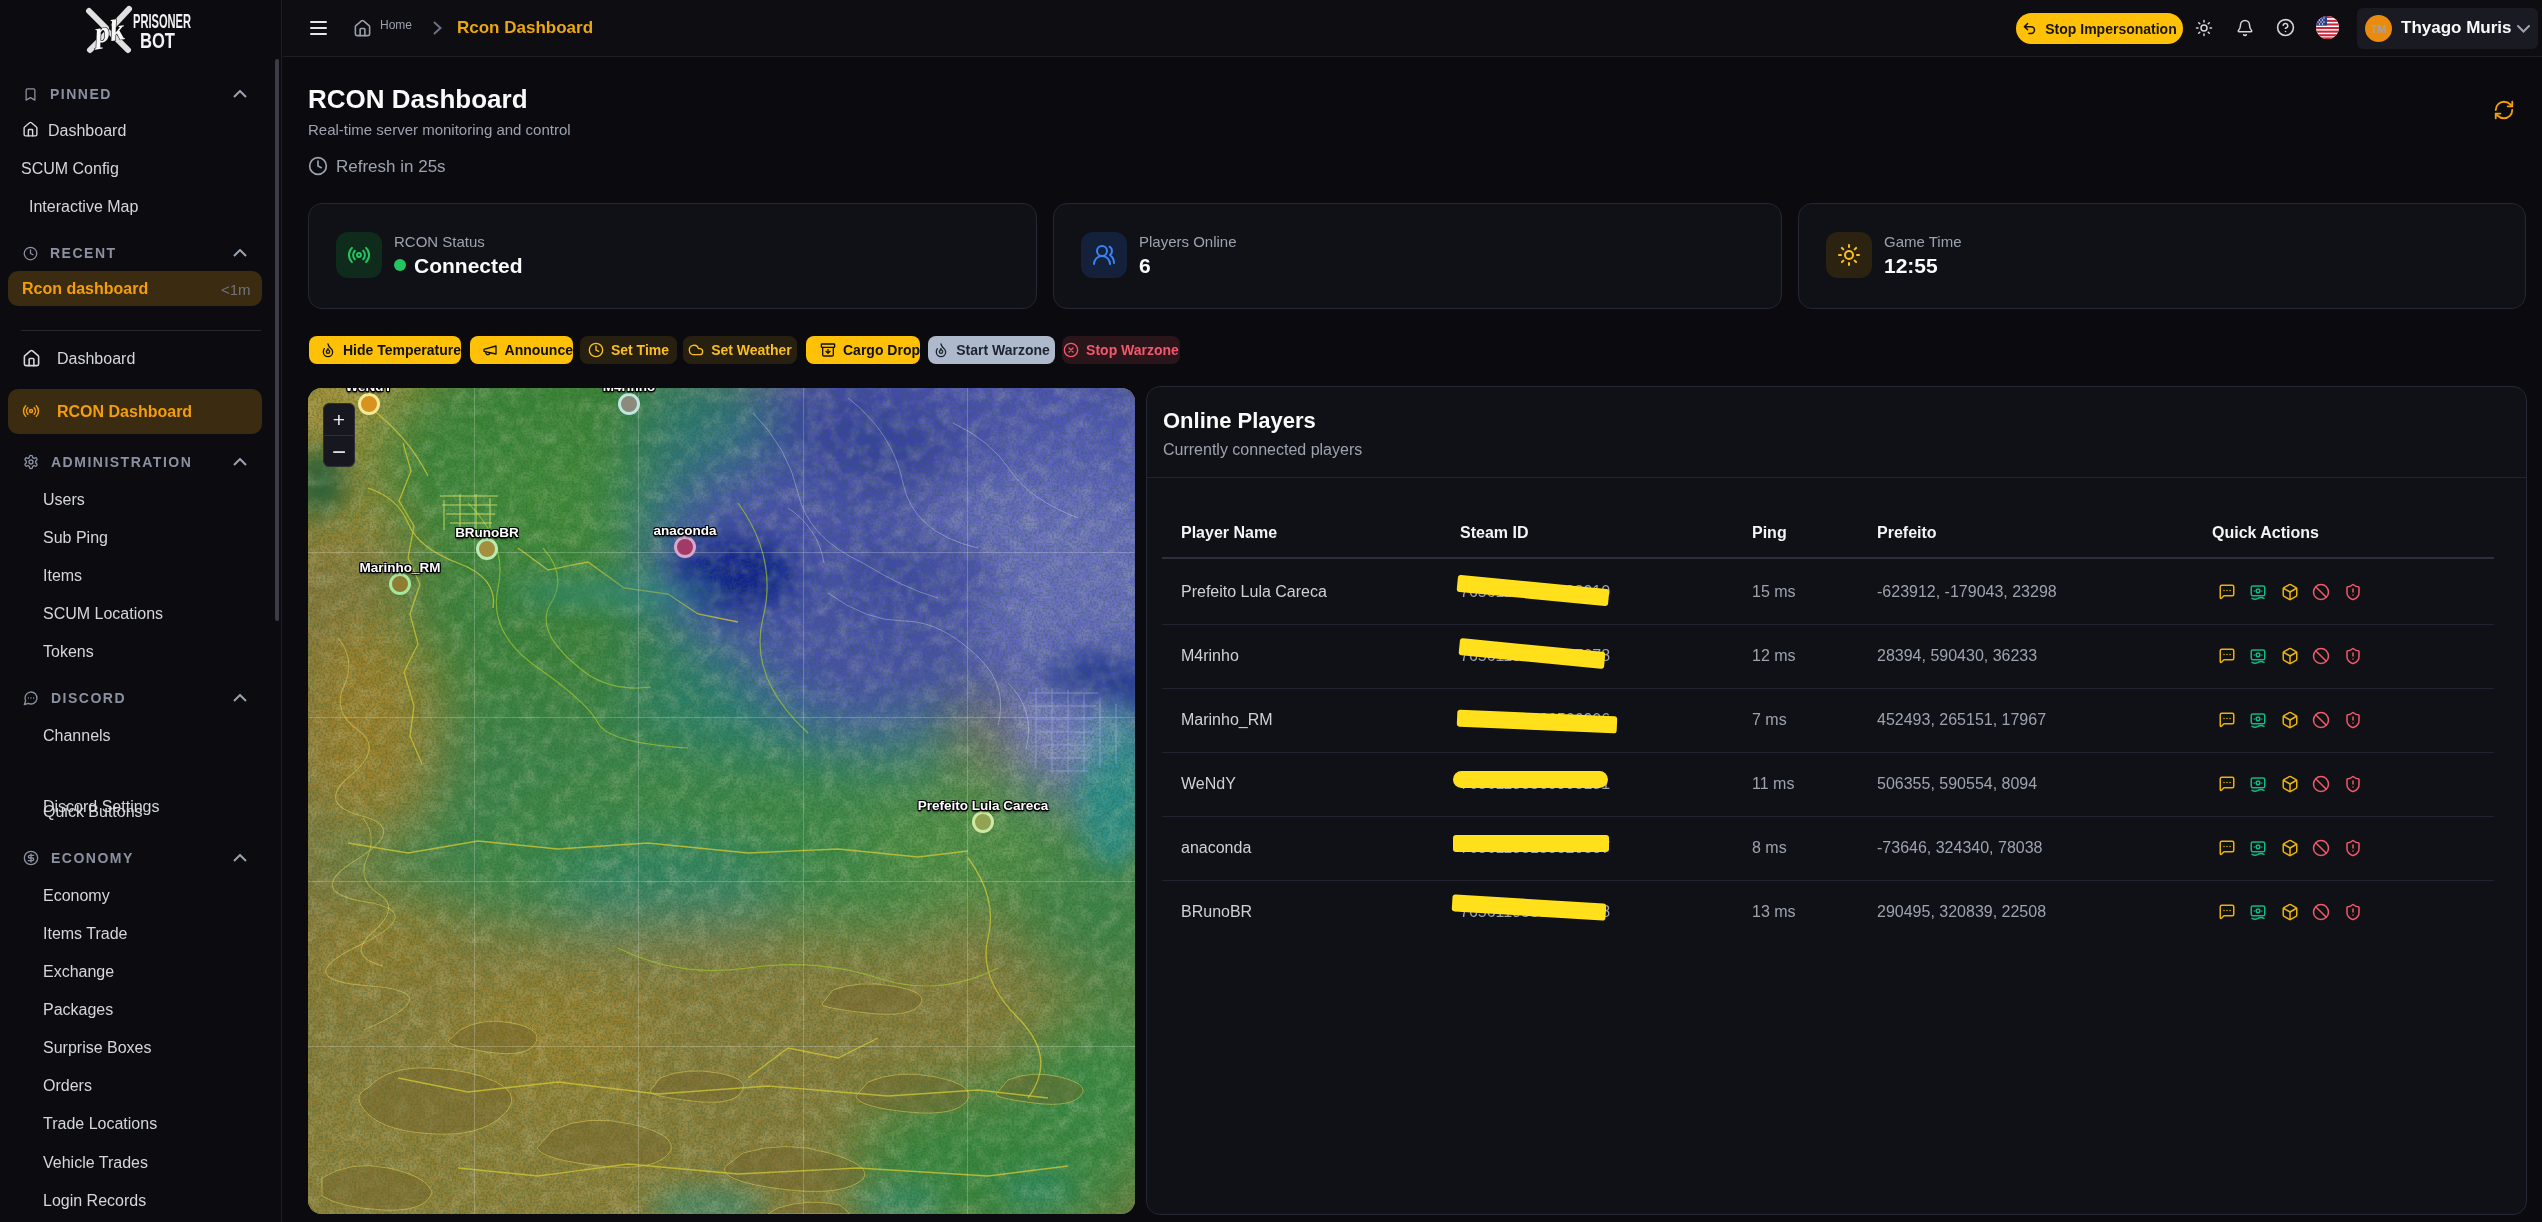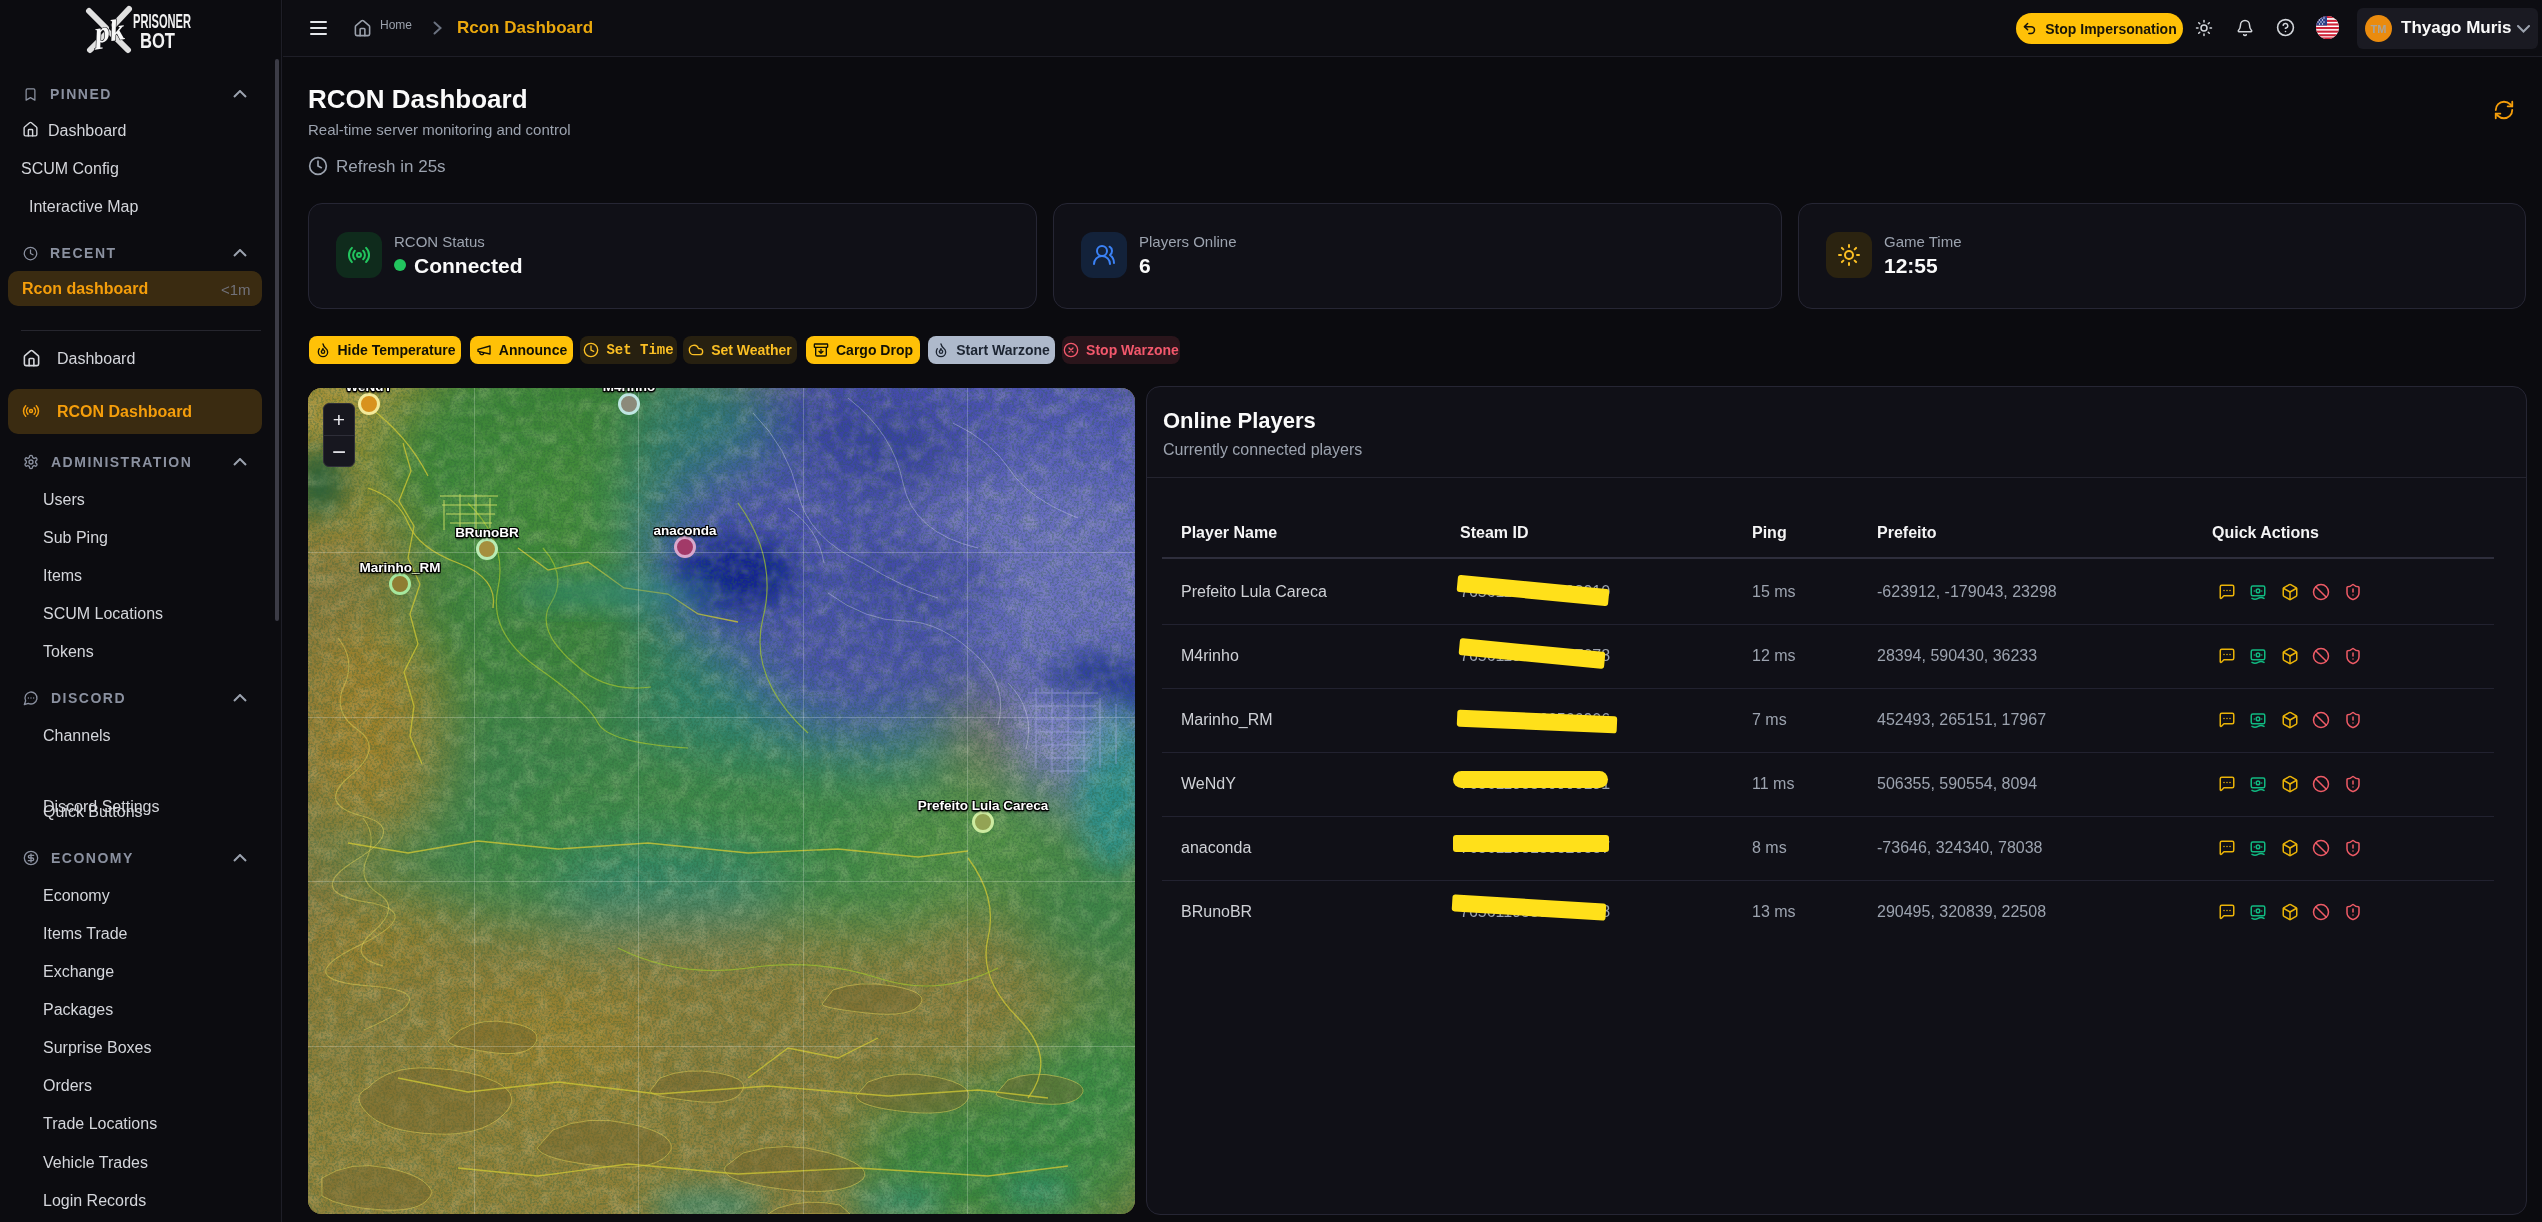--- a/index.html
+++ b/index.html
@@ -16,21 +16,21 @@
   .chev { position:absolute; left:233px; width:14px; height:8px; }
   .active-pill { position:absolute; left:8px; width:254px; background:#3a2b11; border-radius:10px; }
   
   #topbar { position:absolute; left:283px; top:0; width:2259px; height:57px; background:#0d0d12; border-bottom:1px solid #1e1e27; }
   
   .card { position:absolute; background:#101017; border:1px solid #262634; border-radius:14px; }
   .statlabel { font-size:15px; color:#9ca3af; }
   .statvalue { font-size:21px; font-weight:700; color:#fafafa; }
   .btn { position:absolute; top:336px; height:28px; border-radius:8px; display:flex; align-items:center; justify-content:center; font-size:14px; font-weight:700; gap:7px; }
   .btn svg { flex:0 0 auto; }
-  .byellow { background:#ffc107; color:#111106; }
+  .byellow { background:#ffc107; color:#111106;justify-content:flex-end; }
   .bghost { background:#272010; color:#fbbf24; }
   .th { position:absolute; font-size:16px; font-weight:700; color:#f4f4f5; }
   .td { position:absolute; font-size:16px; color:#9ca3af; }
   .tname { color:#cfd1d6; }
   .rowsep { position:absolute; left:1162px; width:1332px; height:1px; background:#222230; }
   .scribble { position:absolute; background:#ffe01a; height:17px; border-radius:3px; }
   .qa { position:absolute; width:18px; height:18px; }
   .mlabel { position:absolute; transform:translateX(-50%); color:#fff; font-size:13.5px; font-weight:700; white-space:nowrap; text-shadow:-1px -1px 0 #000,1px -1px 0 #000,-1px 1px 0 #000,1px 1px 0 #000, 0 2px 2px #000; }
 </style>
 </head>
@@ -276,21 +276,21 @@
         <path d="M12 3q1 4 4 6.5t3 5.5a7 7 0 1 1-14 0q0-3 1.5-5"></path>
         <path d="M9.5 14.5A2.5 2.5 0 0 0 12 17a2.5 2.5 0 0 0 2.5-2.5q0-1.5-1.5-2.5t-1-2z"></path>
       </svg>
     Hide Temperature</div>
   <div class="btn byellow" style="left:470px; width:103px;">
     <svg width="16" height="16" viewBox="0 0 24 24" fill="none" stroke="#111106" stroke-width="2" stroke-linecap="round" stroke-linejoin="round">
         <path d="m3 11 18-5v12L3 14v-3z"></path>
         <path d="M11.6 16.8a3 3 0 1 1-5.8-1.6"></path>
       </svg>
     Announce</div>
-  <div class="btn bghost" style="left:580px; width:97px;font-family:Liberation Mono, monospace;">
+  <div class="btn bghost" style="left:580px; width:97px;">
     <svg width="16" height="16" viewBox="0 0 24 24" fill="none" stroke="#fbbf24" stroke-width="2" stroke-linecap="round">
         <circle cx="12" cy="12" r="10"></circle>
         <polyline points="12 6 12 12 16 14"></polyline>
       </svg>
     Set Time</div>
   <div class="btn bghost" style="left:683px; width:114px;">
     <svg width="16" height="16" viewBox="0 0 24 24" fill="none" stroke="#fbbf24" stroke-width="2" stroke-linecap="round" stroke-linejoin="round">
         <path d="M17.5 19H9a7 7 0 1 1 6.71-9h1.79a4.5 4.5 0 1 1 0 9Z"></path>
       </svg>
     Set Weather</div>

